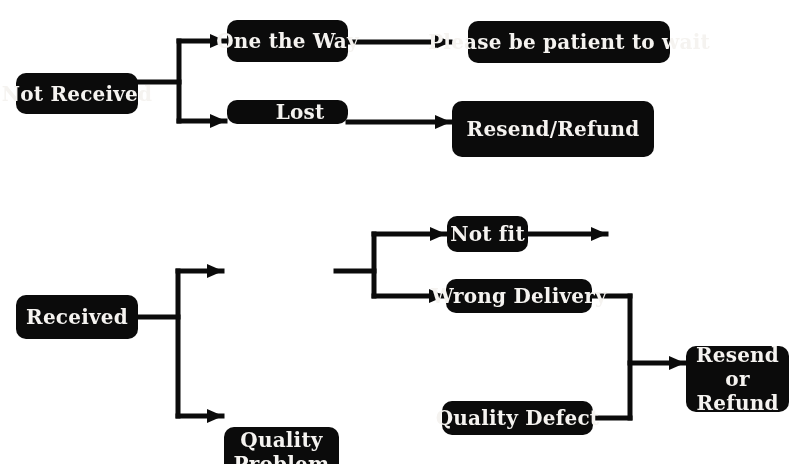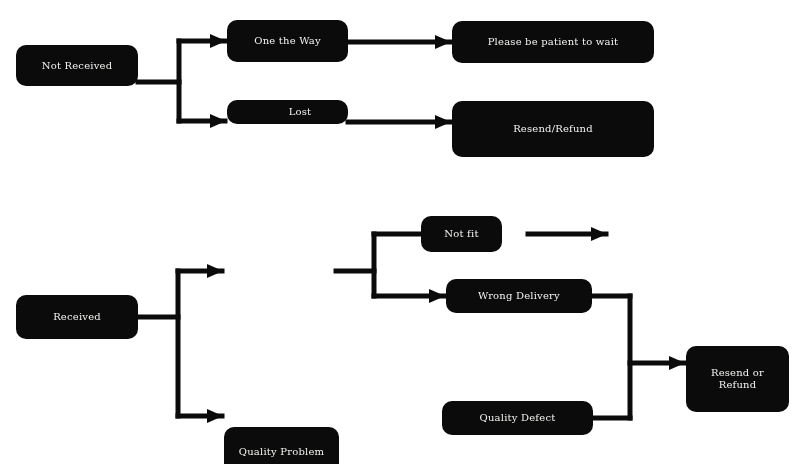--- a/index.html
+++ b/index.html
@@ -24,41 +24,41 @@
   }
   .node {
     position: absolute;
     background: #0b0b0b;
     color: #f5f3f0;
     border-radius: 10px;
     display: flex;
     align-items: center;
     justify-content: center;
     text-align: center;
-    font-weight: normal;
-    font-size: 10px;
+    font-weight: bold;
+    font-size: 20px;
     line-height: 1.2;
     padding: 2px 5px;
     box-sizing: border-box;
     white-space: nowrap;
     letter-spacing: 0.2px;
   }
   .node.wrap {
     white-space: normal;
   }
   
-  #n-not-received      { left: 16px;  top: 45px;  width: 122px; height: 41px; }
+  #n-not-received      { left: 16px;  top: 73px;  width: 122px; height: 41px; }
   #n-one-the-way       { left: 227px; top: 20px;  width: 121px; height: 42px; }
   #n-lost              { left: 227px; top: 100px; width: 121px; height: 24px; padding-left: 30px; }
-  #n-please-wait       { left: 452px; top: 21px;  width: 202px; height: 42px; }
+  #n-please-wait       { left: 468px; top: 21px;  width: 202px; height: 42px; }
   #n-resend-refund     { left: 452px; top: 101px; width: 202px; height: 56px; }
   #n-received          { left: 16px;  top: 295px; width: 122px; height: 44px; text-align: center; }
   #n-not-quality-problem { left: 224px; top: 246px; width: 112px; height: 50px; }
   #n-quality-problem   { left: 224px; top: 391px; width: 115px; height: 50px; margin-top: 36px; }
-  #n-not-fit           { left: 421px; top: 216px; width: 81px;  height: 36px; }
+  #n-not-fit           { left: 447px; top: 216px; width: 81px;  height: 36px; }
   #n-exchange          { left: 608px; top: 216px; width: 100px; height: 36px; }
   #n-wrong-delivery    { left: 446px; top: 279px; width: 146px; height: 34px; }
   #n-quality-defect    { left: 442px; top: 401px; width: 151px; height: 34px; }
   #n-resend-or-refund  { left: 686px; top: 346px; width: 103px; height: 66px; }
   .edge {
     fill: none;
     stroke: #0b0b0b;
     stroke-width: 5;
     stroke-linecap: square;
     stroke-linejoin: miter;

